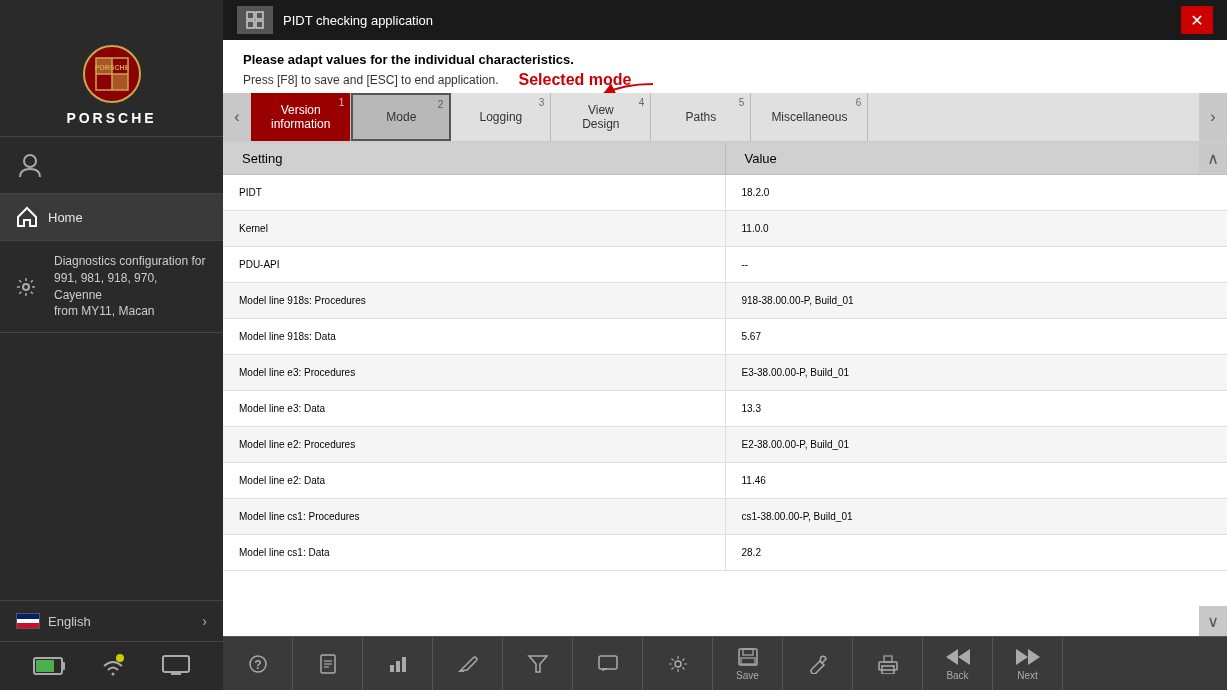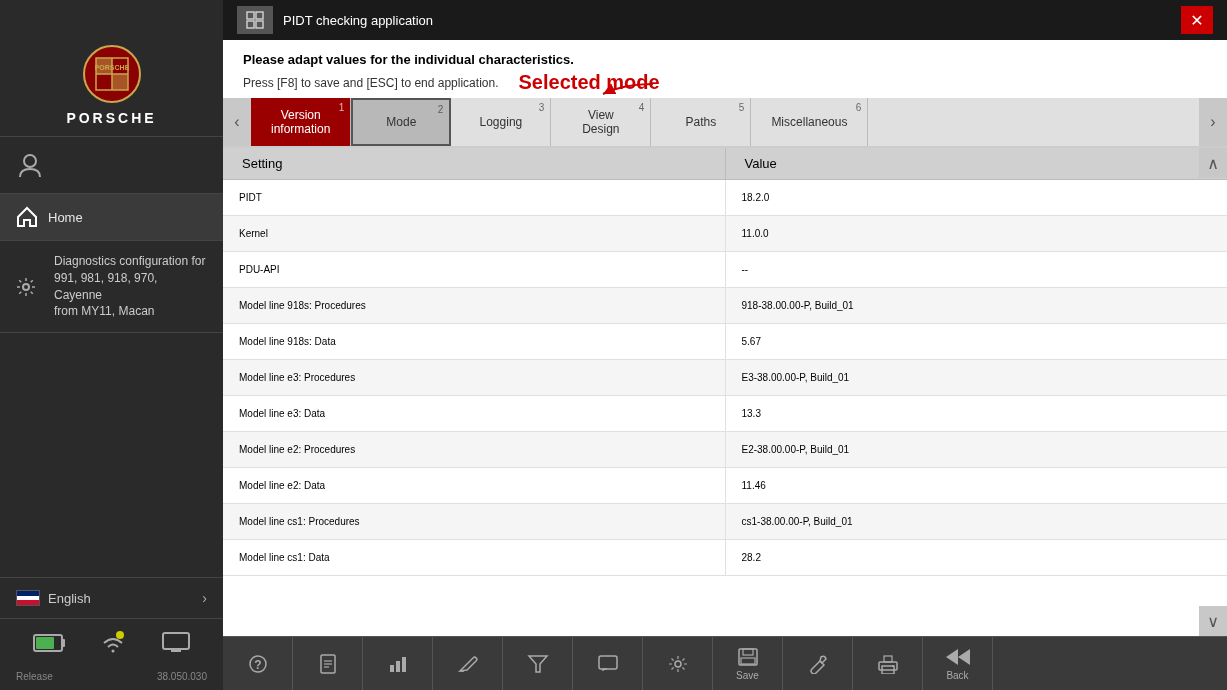--- a/index.html
+++ b/index.html
@@ -154,21 +154,21 @@
     }
     .header-info-sub {
       font-size: 12px;
       color: #333;
       position: relative;
       display: flex;
       align-items: center;
     }
     .selected-mode-label {
       color: #cc0000;
-      font-size: 20px;
+      font-size: 16px;
       font-weight: bold;
       margin-left: 20px;
       position: relative;
     }
     .arrow-indicator {
       position: absolute;
       left: 340px;
       top: -2px;
     }
 
@@ -356,24 +356,20 @@
       <path d="M6 14 Q15 6 24 14" fill="none" stroke="#aaa" stroke-width="2"></path>
       <circle cx="22" cy="6" r="4" fill="#cc0" stroke="none"></circle>
     </svg>
     <svg width="30" height="28" viewBox="0 0 30 28" style="cursor:pointer;">
       <rect x="2" y="4" width="26" height="16" rx="2" fill="none" stroke="#aaa" stroke-width="2"></rect>
       <line x1="10" y1="22" x2="20" y2="22" stroke="#aaa" stroke-width="2"></line>
       <line x1="15" y1="20" x2="15" y2="22" stroke="#aaa" stroke-width="2"></line>
     </svg>
   </div>
 
-  <div class="sidebar-release">
-    <span>Release</span>
-    <span>38.050.030</span>
-  </div>
 </div>
 
 <div class="main">
 
   <div class="titlebar">
     <div style="display:flex;align-items:center;gap:10px;">
       <div class="titlebar-grid">
         <svg width="18" height="18" viewBox="0 0 18 18">
           <rect x="1" y="1" width="7" height="7" fill="none" stroke="#ccc" stroke-width="1.5"></rect>
           <rect x="10" y="1" width="7" height="7" fill="none" stroke="#ccc" stroke-width="1.5"></rect>
@@ -571,14 +567,21 @@
     </div>
 
     <div class="toolbar-btn">
       <svg width="28" height="20" viewBox="0 0 28 20">
         <polygon points="14,2 2,10 14,18" fill="#aaa"></polygon>
         <polygon points="26,2 14,10 26,18" fill="#aaa"></polygon>
       </svg>
       <span>Back</span>
     </div>
 
+    <div class="toolbar-btn">
+      <svg width="28" height="20" viewBox="0 0 28 20">
+        <polygon points="2,2 14,10 2,18" fill="#aaa"></polygon>
+        <polygon points="14,2 26,10 14,18" fill="#aaa"></polygon>
+      </svg>
+      <span>Next</span>
+    </div>
   </div>
 </div>
 
 </body></html>

